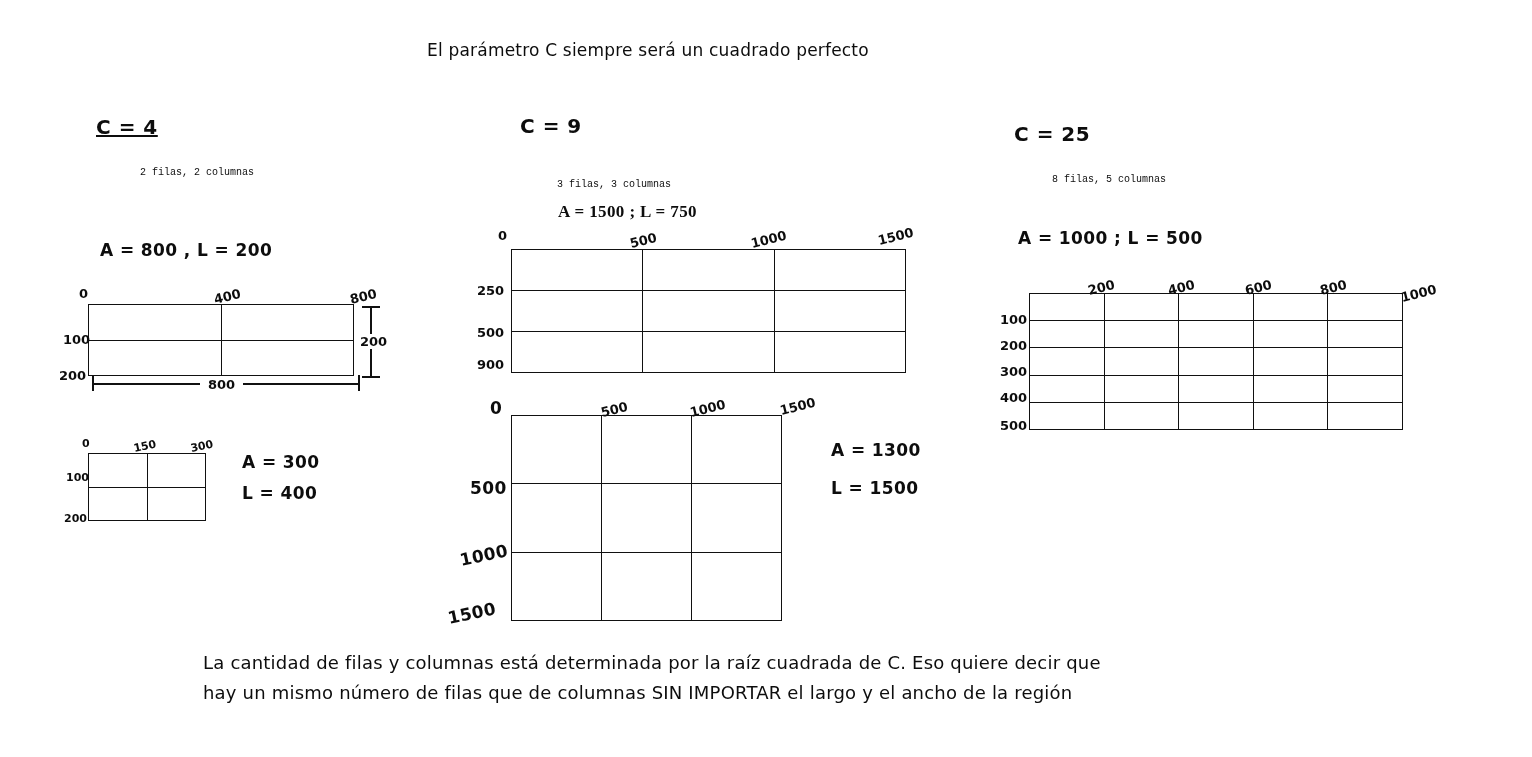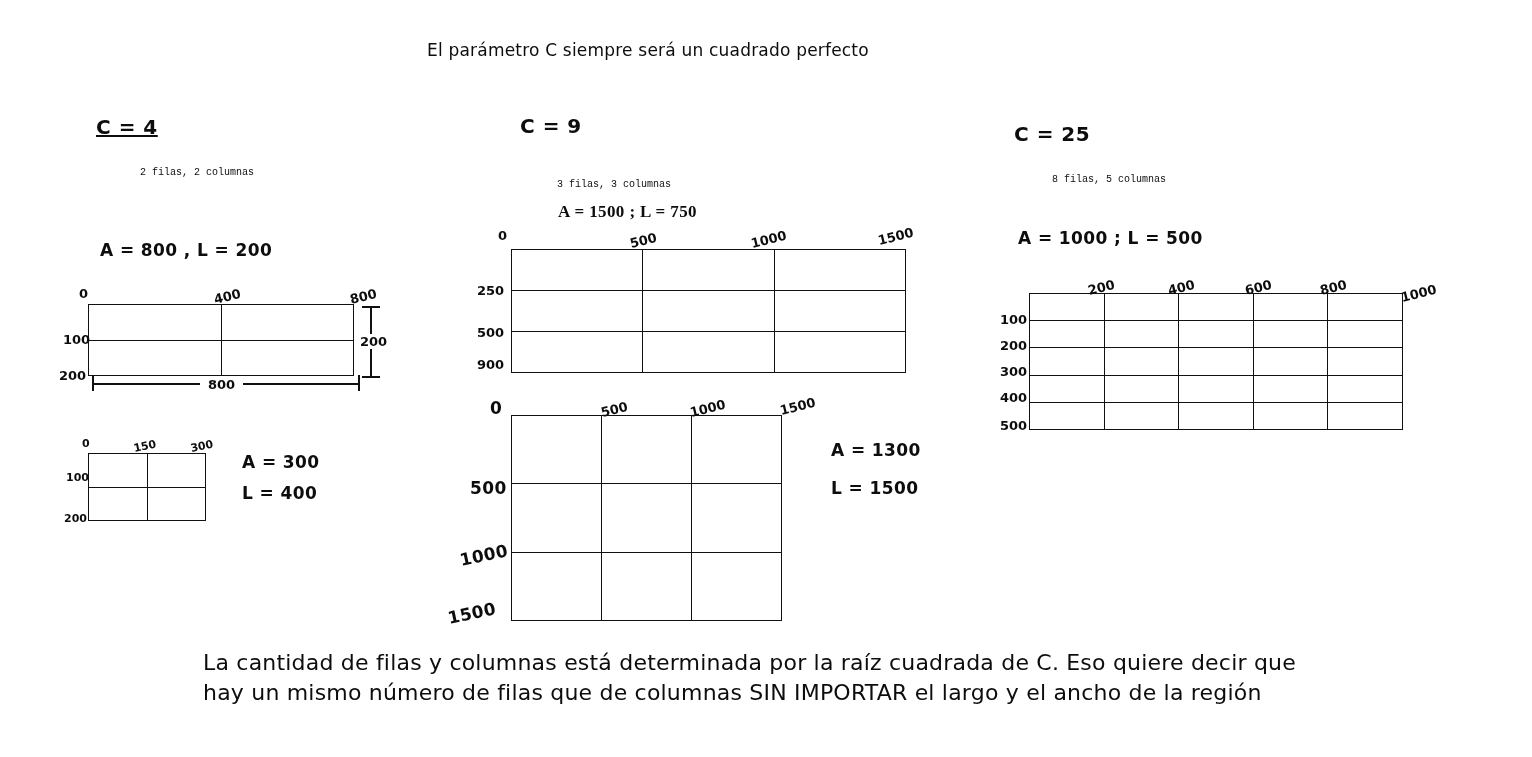--- a/index.html
+++ b/index.html
@@ -41,21 +41,21 @@
   }
   .tick {
     font-size: 13px;
     font-weight: 700;
   }
   .tick-sm {
     font-size: 11px;
     font-weight: 700;
   }
   .footer {
-    font-size: 22px;
+    font-size: 18px;
     line-height: 30px;
     letter-spacing: 0.2px;
   }
   
   .grid {
     position: absolute;
     box-sizing: border-box;
     display: grid;
   }
   .grid > div {

